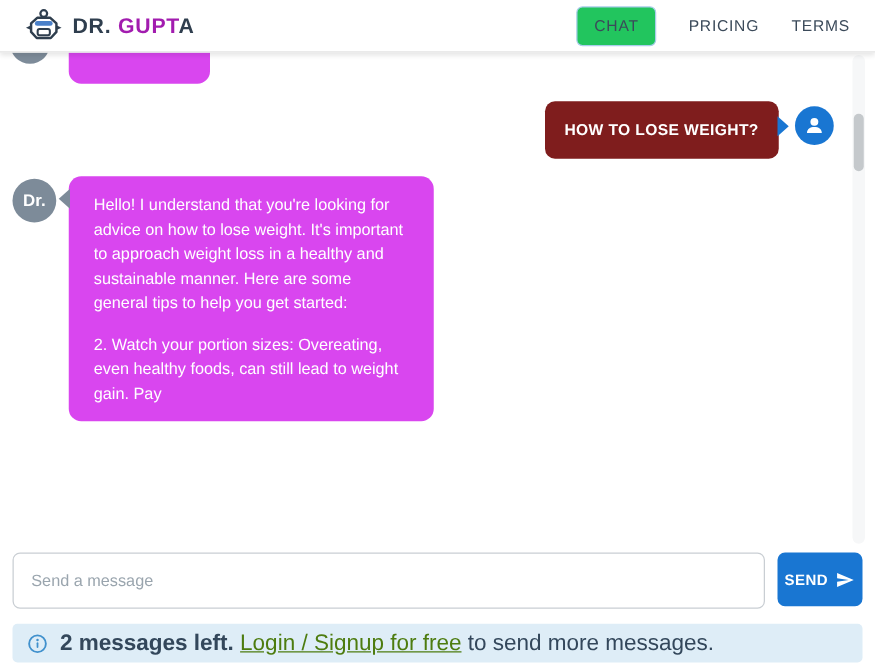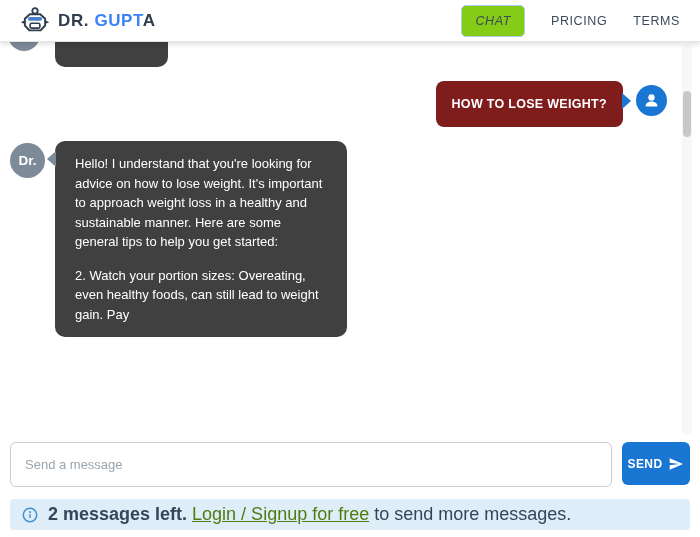--- a/index.html
+++ b/index.html
@@ -5,34 +5,34 @@
   html,body{margin:0;padding:0;background:#ffffff;}
   body{width:700px;height:537px;position:relative;overflow:hidden;
        font-family:"Liberation Sans","DejaVu Sans",sans-serif;color:#33475b;}
 
   
   .header{position:absolute;top:0;left:0;width:100%;height:42px;background:#fff;
           border-bottom:1px solid #e4e4e4;box-shadow:0 3px 4px rgba(0,0,0,.10);
           display:flex;align-items:center;padding:0 20px;box-sizing:border-box;z-index:10;}
   .brand{display:flex;align-items:center;gap:8px;cursor:pointer;}
   .brand-text{font-size:17px;font-weight:700;letter-spacing:.6px;color:#2f3e4e;}
-  .brand-text .hl{color:#3b82f6;}
+  .brand-text .hl{color:#a21caf;}
   .nav{margin-left:auto;display:flex;align-items:center;gap:26px;}
   .nav-item{font-size:12.5px;letter-spacing:.6px;color:#3b4a5a;cursor:pointer;}
-  .nav-item.active{border:1px solid #a9cdea;border-radius:5px;padding:8px 13px;background:#84cc16;font-style:italic;}
+  .nav-item.active{border:1px solid #a9cdea;border-radius:5px;padding:8px 13px;background:#22c55e;}
 
   
   .chat{position:absolute;top:42px;left:0;width:700px;height:395px;overflow:hidden;background:#fff;}
   .avatar{border-radius:50%;display:flex;align-items:center;justify-content:center;}
   .avatar-bot{position:absolute;width:35px;height:35px;background:#7d8b99;color:#fff;
               font-size:13.5px;font-weight:700;}
   .avatar-bot.clipped{left:8px;top:-23px;width:32px;height:32px;}
   .avatar-bot.main{left:10px;top:101px;}
   .bubble{border-radius:10px;box-sizing:border-box;position:absolute;}
-  .bubble-gray{background:#404040;color:#fff;}
+  .bubble-gray{background:#d946ef;color:#fff;}
   .bubble-clipped{left:55px;top:-32px;width:113px;height:57px;}
   .bubble-bot{left:55px;top:99px;width:292px;padding:13px 20px;font-size:13px;line-height:1.5;}
   .bubble-bot p{margin:0 0 14px 0;}
   .bubble-bot p:last-child{margin-bottom:0;}
   .tail-left{position:absolute;left:-8px;top:10px;width:0;height:0;
              border-top:8px solid transparent;border-bottom:8px solid transparent;
              border-right:9px solid #7d8b99;}
   .bubble-user{background:#7f1d1d;color:#fff;right:77px;top:39px;height:46px;border-radius:8px;
                display:flex;align-items:center;padding:0 16px;font-size:12.5px;font-weight:700;
                letter-spacing:.3px;}

